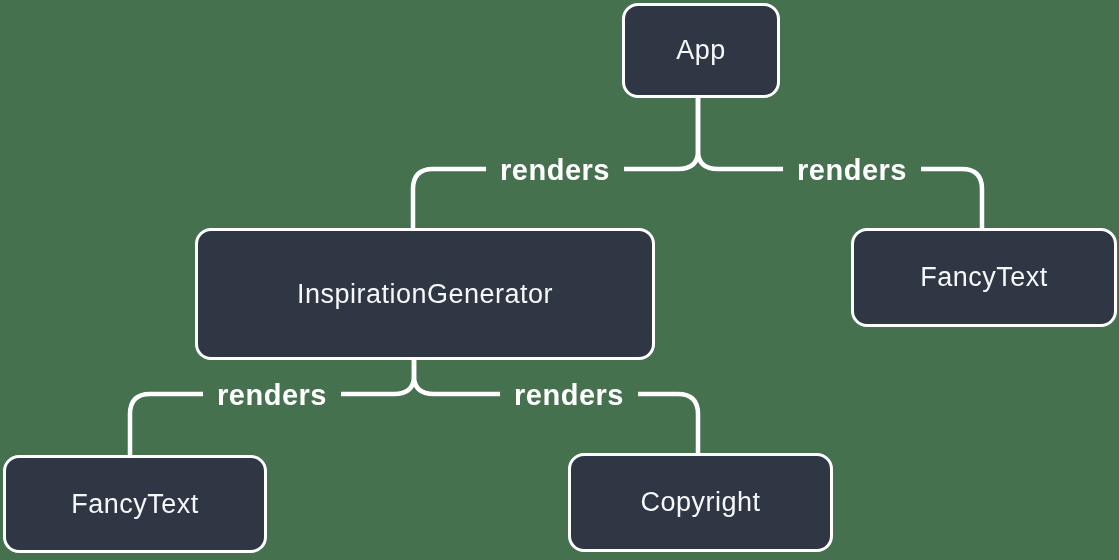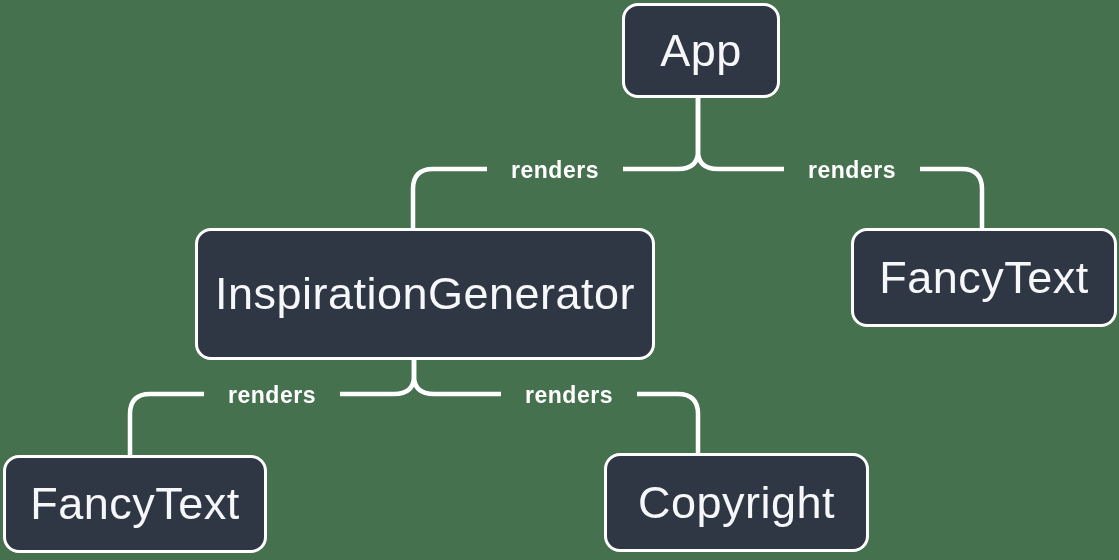--- a/index.html
+++ b/index.html
@@ -26,36 +26,36 @@
     stroke:var(--line);
     stroke-width:4.5;
   }
   .node{
     position:absolute;
     background:var(--node-fill);
     border:3px solid var(--node-border);
     border-radius:16px;
     color:var(--text);
     display:flex;align-items:center;justify-content:center;
-    font-size:45px;
+    font-size:27px;
     font-weight:500;
     letter-spacing:0.5px;
     white-space:nowrap;
   }
   .node-app{left:622px;top:3px;width:158px;height:95px;}
   .node-ig{left:195px;top:228px;width:460px;height:132px;}
   .node-ft-right{left:851px;top:228px;width:266px;height:99px;}
   .node-ft-left{left:3px;top:455px;width:264px;height:98px;}
-  .node-copyright{left:568px;top:453px;width:265px;height:99px;margin-left:36px;}
+  .node-copyright{left:568px;top:453px;width:265px;height:99px;}
   .edge-label{
     position:absolute;
     transform:translate(-50%,-50%);
     background:var(--bg);
     color:var(--line);
-    font-size:23px;
+    font-size:29px;
     font-weight:600;
     letter-spacing:0.5px;
     line-height:40px;
     padding:0 14px;
     white-space:nowrap;
     text-align:center;
     min-width:136px;
   }
   .edge-label-1{left:555px;top:170px;}
   .edge-label-2{left:852px;top:170px;}

